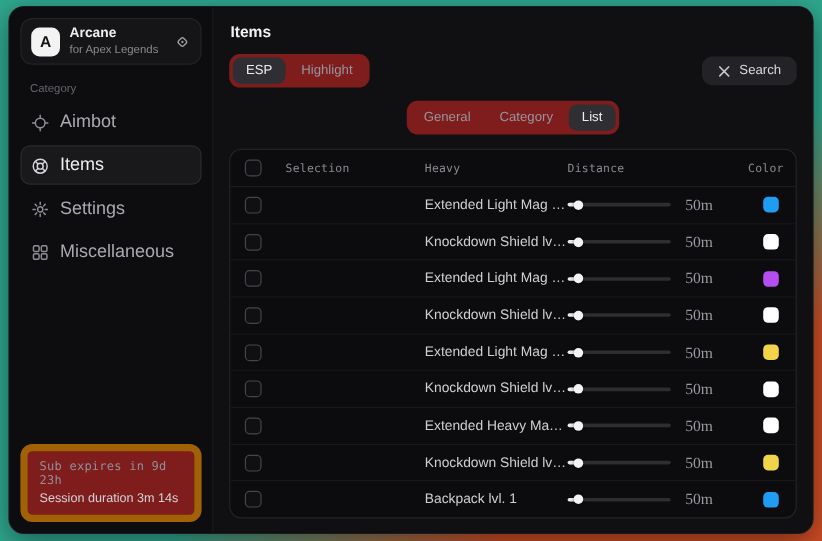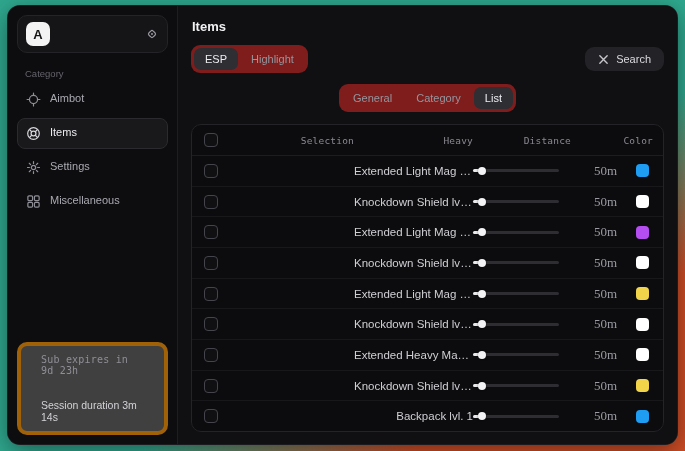--- a/index.html
+++ b/index.html
@@ -15,40 +15,40 @@
   }
   
   .sidebar{width:170px;min-width:170px;border-right:1px solid #1e1e22;display:flex;flex-direction:column;padding:9px;box-sizing:border-box;background:#0d0d0f;}
   .app-card{display:flex;align-items:center;gap:8px;background:#151517;border:1px solid #242428;border-radius:10px;padding:6px 8px;}
   .logo{width:24px;height:24px;border-radius:7px;background:#f3f3f4;color:#141416;font-weight:bold;font-size:13px;display:flex;align-items:center;justify-content:center;flex:none;}
   .app-meta{display:flex;flex-direction:column;min-width:0;}
   .app-name{color:#ededf0;font-size:11.5px;font-weight:bold;line-height:13px;}
   .app-sub{color:#8a8a91;font-size:9.5px;line-height:11px;margin-top:1px;white-space:nowrap;}
   .app-badge{margin-left:auto;color:#9b9ba2;display:flex;}
   .category-label{color:#64646c;font-size:9.5px;margin:15px 0 5px 8px;}
-  .nav-item{display:flex;align-items:flex-start;gap:9px;padding:7px 8px;border-radius:8px;color:#a9a9b1;font-size:11px;border:1px solid transparent;margin-bottom:3px;cursor:default;}
+  .nav-item{display:flex;align-items:flex-end;gap:9px;padding:7px 8px;border-radius:8px;color:#a9a9b1;font-size:15px;border:1px solid transparent;margin-bottom:3px;cursor:default;}
   .nav-item.active{background:#19191c;border-color:#2a2a2f;color:#ededf1;}
   .nav-icon{display:flex;color:#8f8f97;flex:none;}
   .nav-item.active .nav-icon{color:#d6d6db;}
-  .sidebar-footer{margin-top:auto;border:4px solid #a16207;border-radius:10px;padding:8px 20px;background:#404040;}
+  .sidebar-footer{margin-top:auto;border:6px solid #a16207;border-radius:10px;padding:8px 10px;background:#7f1d1d;}
   .sub-line{font-family:"DejaVu Sans Mono",monospace;font-size:10px;color:#8f8f97;letter-spacing:.2px;}
-  .session-line{font-size:10.5px;color:#d2d2d7;margin-top:23px;}
+  .session-line{font-size:10.5px;color:#d2d2d7;margin-top:3px;}
   
   .main{flex:1;display:flex;flex-direction:column;padding:10px 13px 12px 13px;box-sizing:border-box;min-width:0;background:#101012;}
   .main-title{color:#f1f1f4;font-size:13px;font-weight:bold;margin:3px 0 11px 1px;}
   .toolbar-row{display:flex;align-items:center;justify-content:space-between;margin-bottom:11px;}
   .tab-group{display:flex;background:#7f1d1d;border-radius:9px;padding:3px;gap:2px;}
   .tab{padding:5px 11px;border-radius:7px;font-size:11px;color:#95959d;cursor:default;white-space:nowrap;}
   .tab.active{background:#2e2e33;color:#ededf1;}
   .search-btn{display:flex;align-items:center;gap:7px;background:#232327;border-radius:9px;padding:6px 13px;color:#dadade;font-size:11px;cursor:default;}
   .search-btn .sicon{display:flex;color:#c6c6cb;}
   .view-row{margin-bottom:12px;justify-content:center;}
   
   .table{flex:1;background:#0c0c0e;border:1px solid #232328;border-radius:10px;overflow:hidden;display:flex;flex-direction:column;}
-  .trow{display:grid;grid-template-columns:34px 116px 1fr 98px 46px 46px;align-items:center;padding-left:12px;text-align:right;}
+  .trow{display:grid;grid-template-columns:34px 116px 1fr 98px 46px 46px;align-items:center;padding-left:12px;}
   .thead{height:30px;flex:none;border-bottom:1px solid #1d1d21;color:#8a8a92;font-family:"DejaVu Sans Mono",monospace;font-size:9.5px;letter-spacing:.2px;}
   .tbody{flex:1;display:flex;flex-direction:column;}
   .rowitem{flex:1;}
   .rowitem + .rowitem{border-top:1px solid #18181b;}
   .checkbox{width:14px;height:14px;border:1.4px solid #44444c;border-radius:4px;background:#101013;box-sizing:border-box;}
   .obj{color:#cfcfd4;font-size:11.5px;white-space:nowrap;overflow:hidden;text-overflow:ellipsis;}
   .slider{position:relative;height:3px;background:#2d2d32;border-radius:2px;width:86px;}
   .slider-fill{position:absolute;left:0;top:0;height:100%;background:#e9e9ed;border-radius:2px;}
   .slider-thumb{position:absolute;top:50%;transform:translate(-50%,-50%);width:8px;height:8px;background:#f3f3f5;border-radius:50%;box-shadow:0 0 2px rgba(0,0,0,.6);}
   .dist{font-family:Liberation Serif, serif;font-size:13px;color:#9b9ba3;}
@@ -56,20 +56,24 @@
   .col-color{justify-self:end;margin-right:10px;}
 </style>
 </head>
 <body>
 
 <div class="window">
 
   <aside class="sidebar">
     <div class="app-card">
       <div class="logo">A</div>
+      <div class="app-meta">
+        <span class="app-name">Arcane</span>
+        <span class="app-sub">for Apex Legends</span>
+      </div>
       <span class="app-badge">
         <svg width="14" height="14" viewBox="0 0 16 16">
             <rect x="4.6" y="4.6" width="6.8" height="6.8" rx="2" fill="none" stroke="currentColor" stroke-width="1.3" transform="rotate(45 8 8)"></rect>
             <circle cx="8" cy="8" r="1.1" fill="currentColor"></circle>
           </svg>
       </span>
     </div>
 
     <div class="category-label">Category</div>
 

